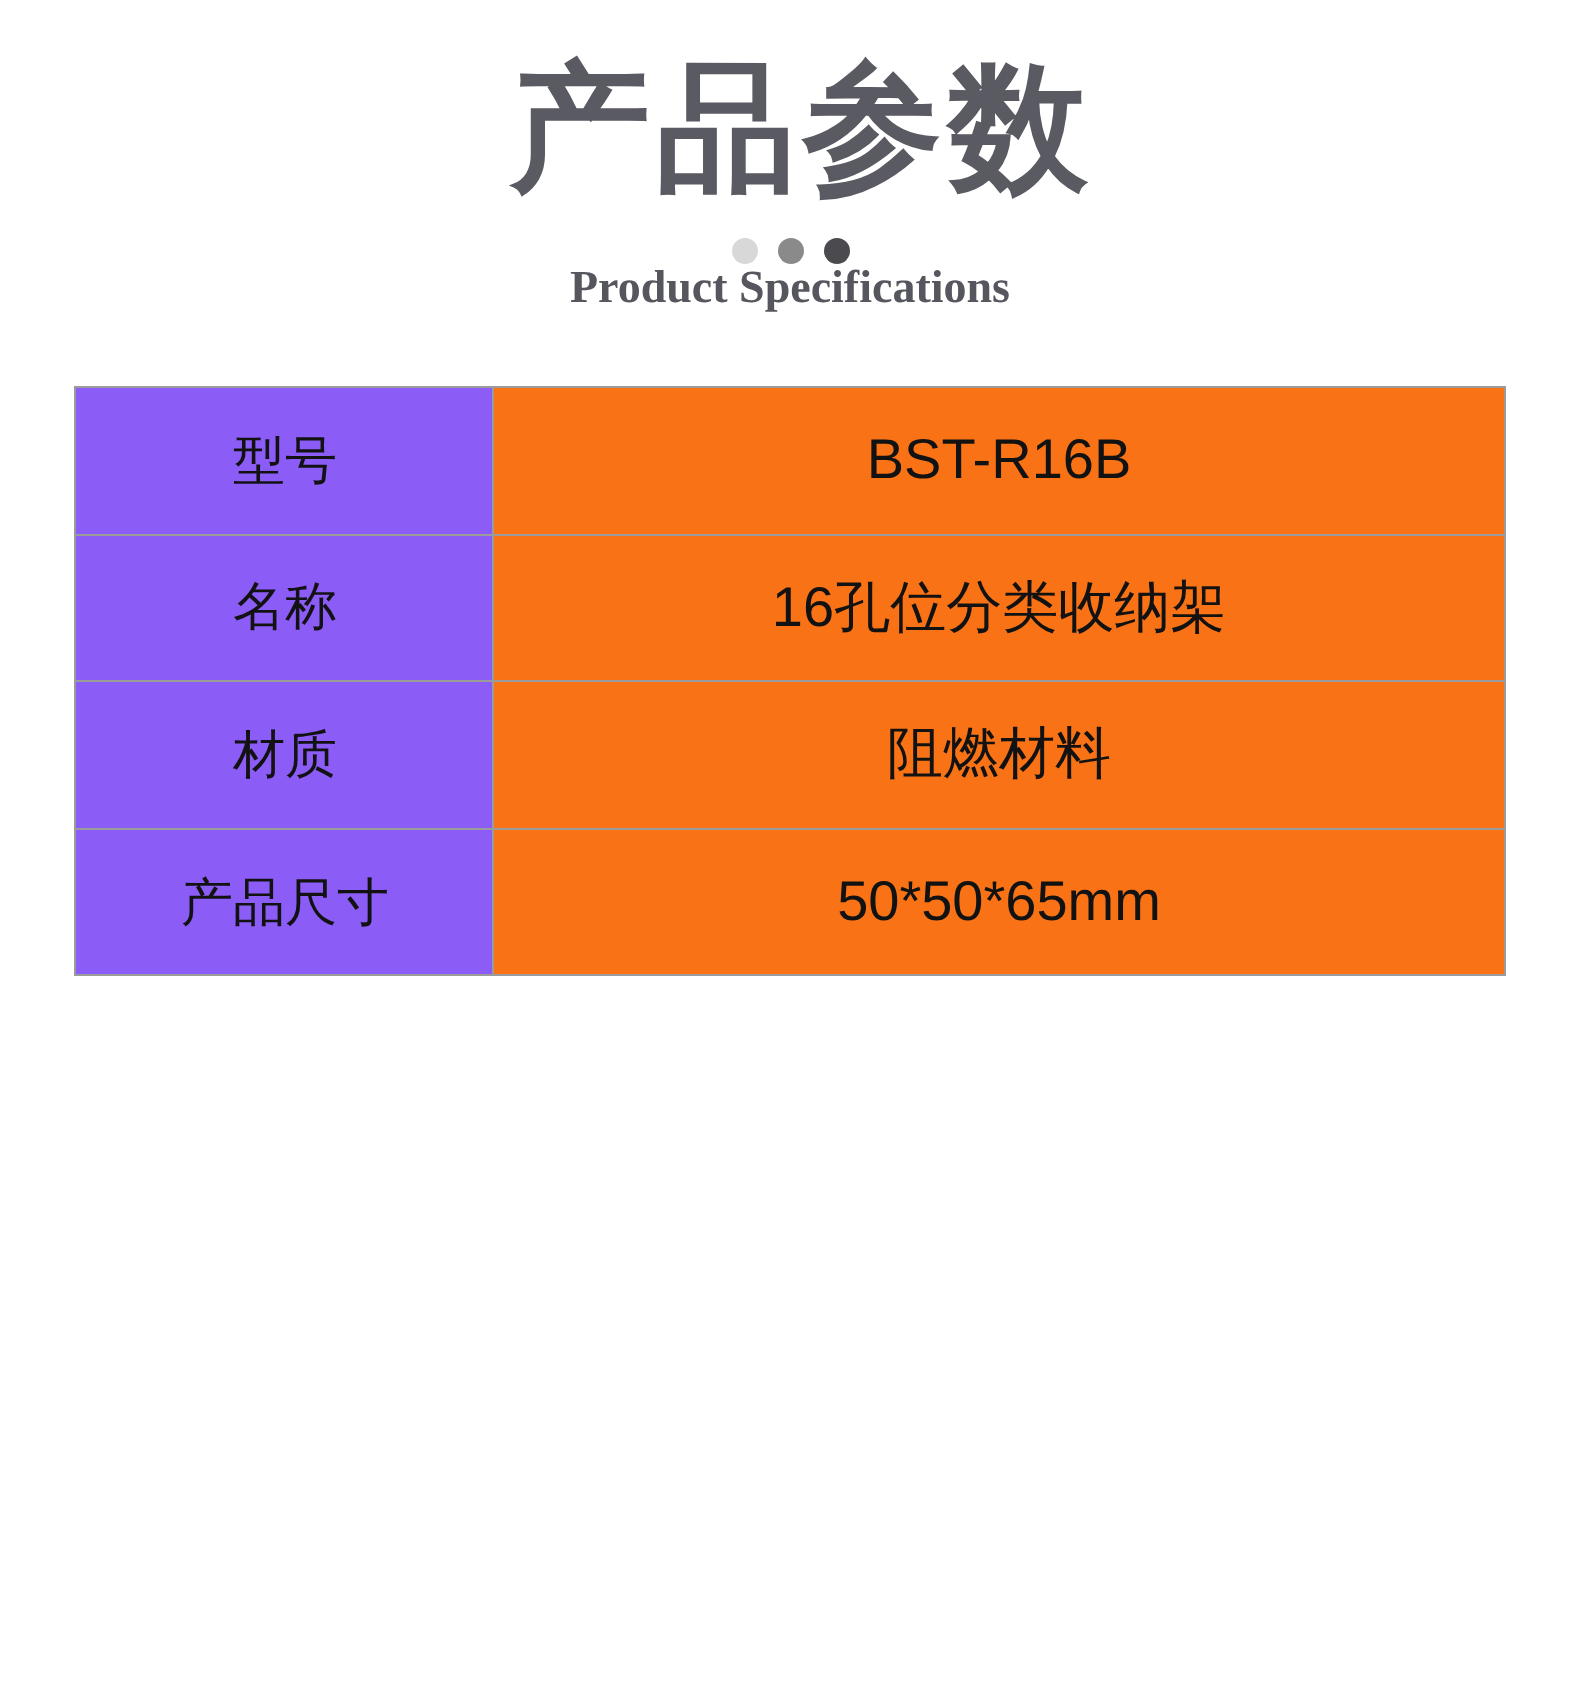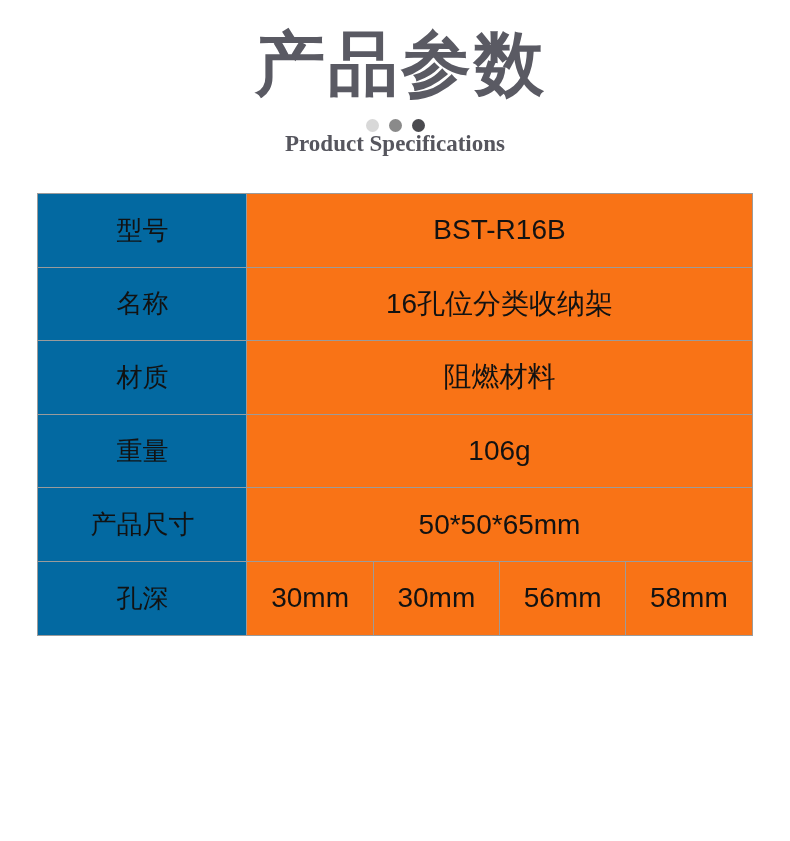--- a/index.html
+++ b/index.html
@@ -58,21 +58,21 @@
   table.spec-table td {
     border: 1px solid #9b9b9b;
     text-align: center;
     vertical-align: middle;
     height: 70.6px;
     color: #121212;
     overflow: hidden;
     white-space: nowrap;
   }
   td.label-cell {
-    background: #0369a1;
+    background: #8b5cf6;
     font-size: 26px;
   }
   td.value-cell {
     background: #f97316;
     font-size: 28px;
   }
 </style>
 </head>
 <body>
 
@@ -101,28 +101,17 @@
     </tr>
     <tr>
       <td class="label-cell">名称</td>
       <td class="value-cell" colspan="4">16孔位分类收纳架</td>
     </tr>
     <tr>
       <td class="label-cell">材质</td>
       <td class="value-cell" colspan="4">阻燃材料</td>
     </tr>
     <tr>
-      <td class="label-cell">重量</td>
-      <td class="value-cell" colspan="4">106g</td>
-    </tr>
-    <tr>
       <td class="label-cell">产品尺寸</td>
       <td class="value-cell" colspan="4">50*50*65mm</td>
-    </tr>
-    <tr>
-      <td class="label-cell">孔深</td>
-      <td class="value-cell">30mm</td>
-      <td class="value-cell">30mm</td>
-      <td class="value-cell">56mm</td>
-      <td class="value-cell">58mm</td>
     </tr>
   </tbody>
 </table>
 
 </body></html>

